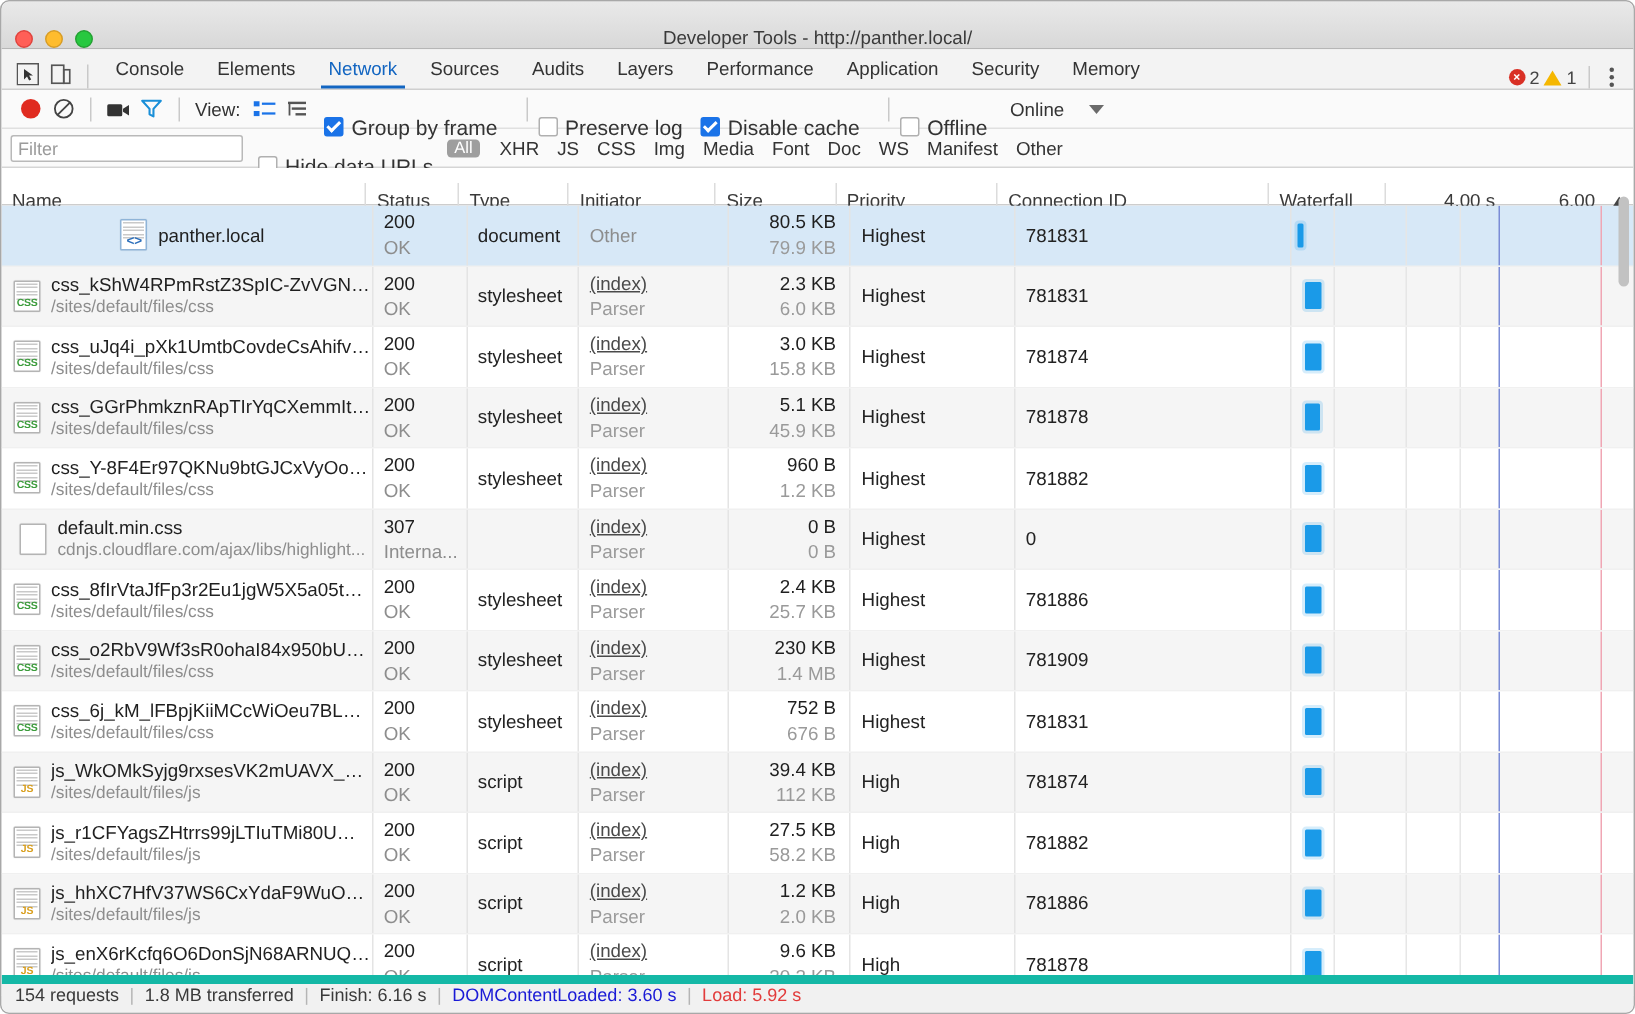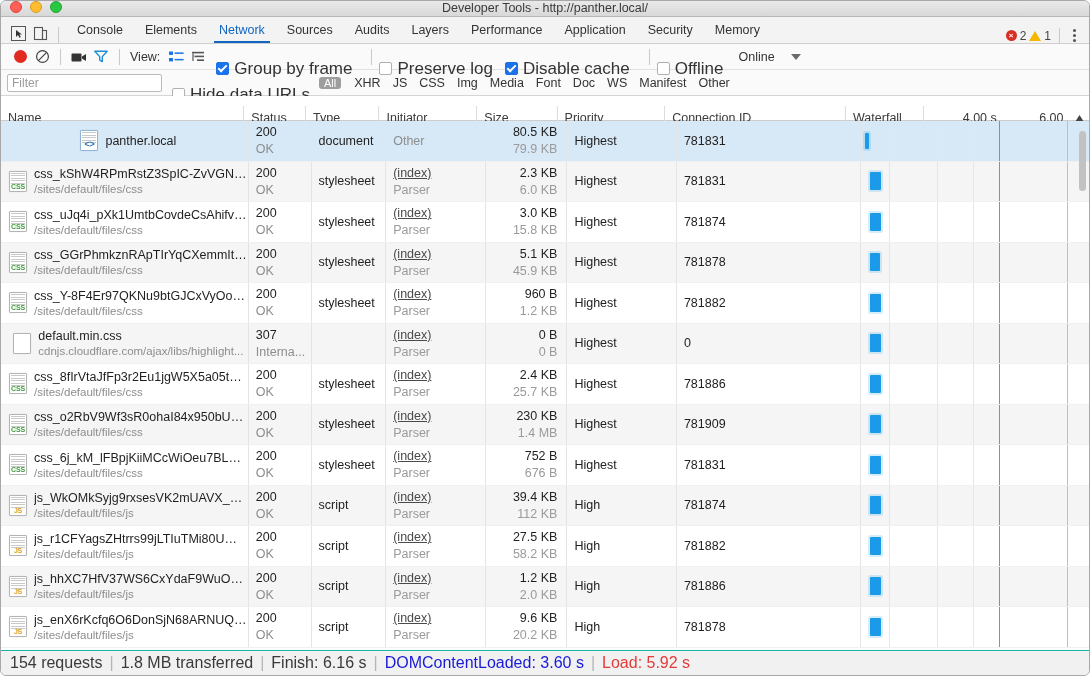--- a/index.html
+++ b/index.html
@@ -16,24 +16,24 @@
     width: 1090px; height: 676px;
     position: relative;
     border: 1px solid #a8a8a8;
     border-radius: 6px;
     overflow: hidden;
     background: #fff;
   }
 
   
   .titlebar {
-    height: 16px;
+    height: 32px;
     background: linear-gradient(to bottom, #e9e9e9, #d8d8d8);
     border-bottom: 1px solid #b6b6b6;
-    display: flex; align-items: flex-start;
+    display: flex; align-items: flex-end;
     position: relative;
     border-radius: 5px 5px 0 0;
   }
   .traffic { display: flex; gap: 8px; padding-left: 9px; }
   .light { width: 12px; height: 12px; border-radius: 50%; display: block; }
   .light.red    { background: #ff5f57; border: 1px solid #e0443e; }
   .light.yellow { background: #febc2e; border: 1px solid #d89d26; }
   .light.green  { background: #28c840; border: 1px solid #24a233; }
   .title-text {
     position: absolute; left: 0; right: 0; text-align: center;
@@ -100,21 +100,21 @@
     width:13px;height:13px;border:1px solid #b0b0b0;border-radius:2px;
     background:#fff;display:inline-flex;align-items:center;justify-content:center;
     flex:0 0 auto;
   }
   .chk.on { background:#1a73e8;border-color:#1a73e8; }
   .chk.on::after {
     content:''; width:3px;height:7px;border:solid #fff;border-width:0 2px 2px 0;
     transform: rotate(45deg); margin-bottom:2px;
   }
   .chkwrap { display:flex;align-items:center;gap:5px;margin-right:12px; }
-  .chkwrap span { font-size:17px;color:#333;margin-top:24px; }
+  .chkwrap span { font-size:14px;color:#333;margin-top:24px; }
   .caret-dn {
     width:0;height:0;border-left:5px solid transparent;border-right:5px solid transparent;
     border-top:6px solid #6a6a6a;
   }
 
   
   .toolbar2 {
     height: 26px; background:#fafafa;
     border-bottom:1px solid #d5d5d5;
     display:flex; align-items:center; padding-left:6px;
@@ -222,23 +222,23 @@
     background:transparent;
   }
   .vthumb {
     position:absolute; top:2px; left:1px; width:7px; height:60px;
     background:#c2c2c2; border-radius:4px;
   }
 
   
   .statusbar {
     position:absolute; left:0; right:0; bottom:0; height:25px;
-    background:#f1f1f1; border-top:1px solid #14b8a6;
-    display:flex; align-items:center; padding-left:9px; gap:7px;
-    font-size:16px; color:#3a3a3a;
+    background:#f1f1f1; border-top:6px solid #14b8a6;
+    display:flex; padding-left:9px; gap:7px;
+    font-size:12px; color:#3a3a3a;
     border-radius:0 0 5px 5px;
   }
   .sep { color:#b5b5b5; }
   .dcl { color:#1a1ad6; }
   .ld  { color:#e23b3b; }
 </style>
 </head>
 <body>
 
 <div id="app">

